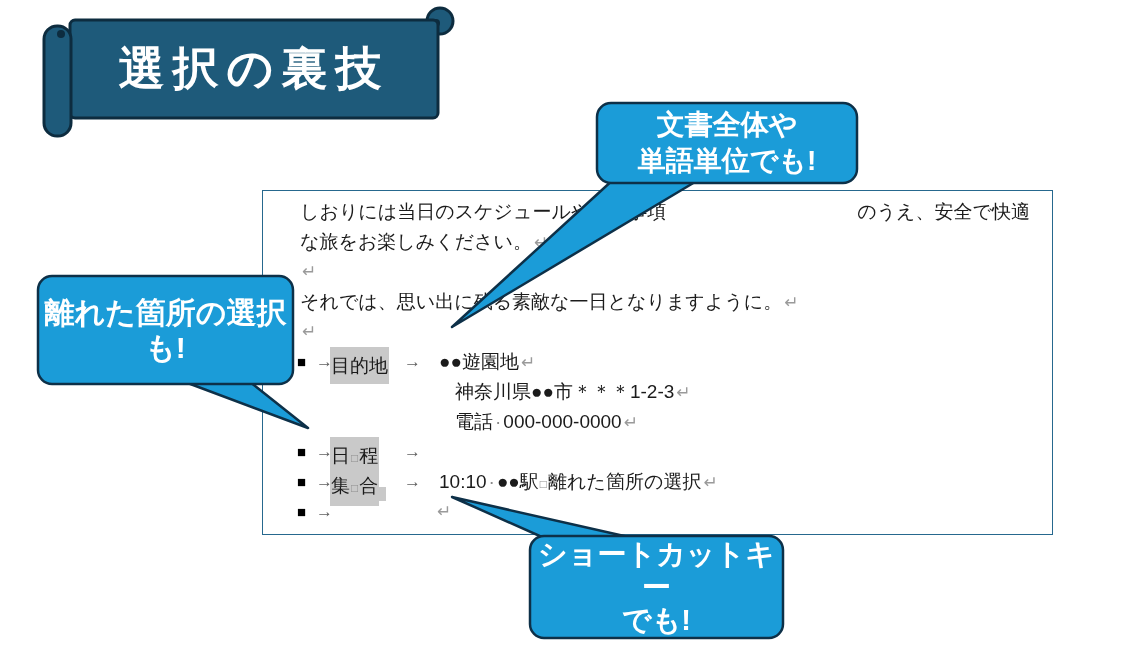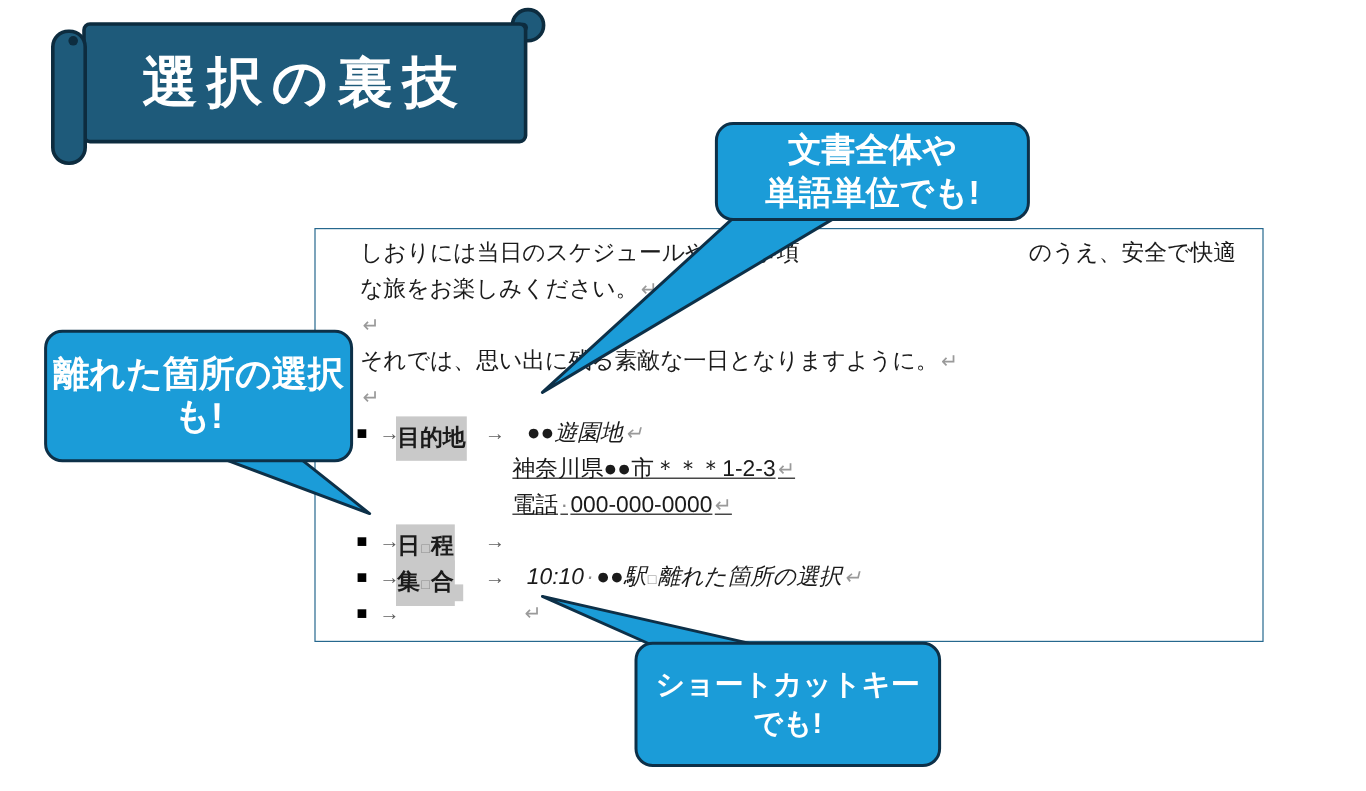--- a/index.html
+++ b/index.html
@@ -7,26 +7,26 @@
           font-family:"Liberation Sans",sans-serif;}
 
   
   .doc{position:absolute;left:262px;top:190px;width:789px;height:343px;
        border:1px solid #26688E;background:#fff;overflow:hidden;}
   .doc-line{position:absolute;left:0;width:100%;height:30px;line-height:30px;
             font-size:19px;color:#1b1b1b;white-space:nowrap;}
   .seg-left{position:absolute;left:37px;}
   .seg-right{position:absolute;right:22px;margin-left:48px;}
   .at37{position:absolute;left:37px;}
-  .at176{position:absolute;left:164px;text-decoration:underline;}
+  .at176{position:absolute;left:192px;}
   .b-bullet{position:absolute;left:34px;font-size:15px;color:#000;}
   .b-tab1{position:absolute;left:53px;}
-  .b-label{position:absolute;left:67px;font-weight:bold;}
+  .b-label{position:absolute;left:67px;font-weight:normal;}
   .b-tab2{position:absolute;left:141px;}
-  .b-value{position:absolute;left:176px;font-style:italic;}
+  .b-value{position:absolute;left:176px;}
   .tab{color:#5f5f5f;font-size:17px;}
   .ret{color:#9a9a9a;font-size:17px;margin-left:2px;}
   .sp{color:#8f8f8f;font-size:12px;padding:0 1px;}
   .dot{color:#8a8a8a;padding:0 2px;}
   .hl{background:#C9C9C9;padding:4px 1px 3px;}
   .sel-ext{position:absolute;left:67px;top:296px;width:56px;height:14px;background:#C9C9C9;}
 
   
   .banner{position:absolute;left:30px;top:2px;width:430px;height:142px;}
   .banner svg{position:absolute;left:0;top:0;}
@@ -35,21 +35,21 @@
                font-size:46px;font-weight:bold;color:#fff;letter-spacing:8px;}
 
   
   .callout{position:absolute;}
   .callout svg{position:absolute;left:0;top:0;}
   .callout-text{position:absolute;display:flex;flex-direction:column;
                 align-items:center;justify-content:center;
                 color:#fff;font-weight:bold;text-align:center;}
   .ct-top{left:157px;top:3px;width:260px;height:80px;font-size:28px;line-height:36px;}
   .ct-left{left:13px;top:6px;width:255px;height:108px;font-size:30px;line-height:35px;}
-  .ct-bottom{left:90px;top:56px;width:253px;height:102px;font-size:24px;line-height:33px;}
+  .ct-bottom{left:90px;top:56px;width:253px;height:102px;font-size:29px;line-height:33px;}
 </style>
 </head>
 <body>
 
 <div class="canvas">
 
   <div class="doc">
     <div class="sel-ext"></div>
 
     <div class="doc-line" style="top:6px">

